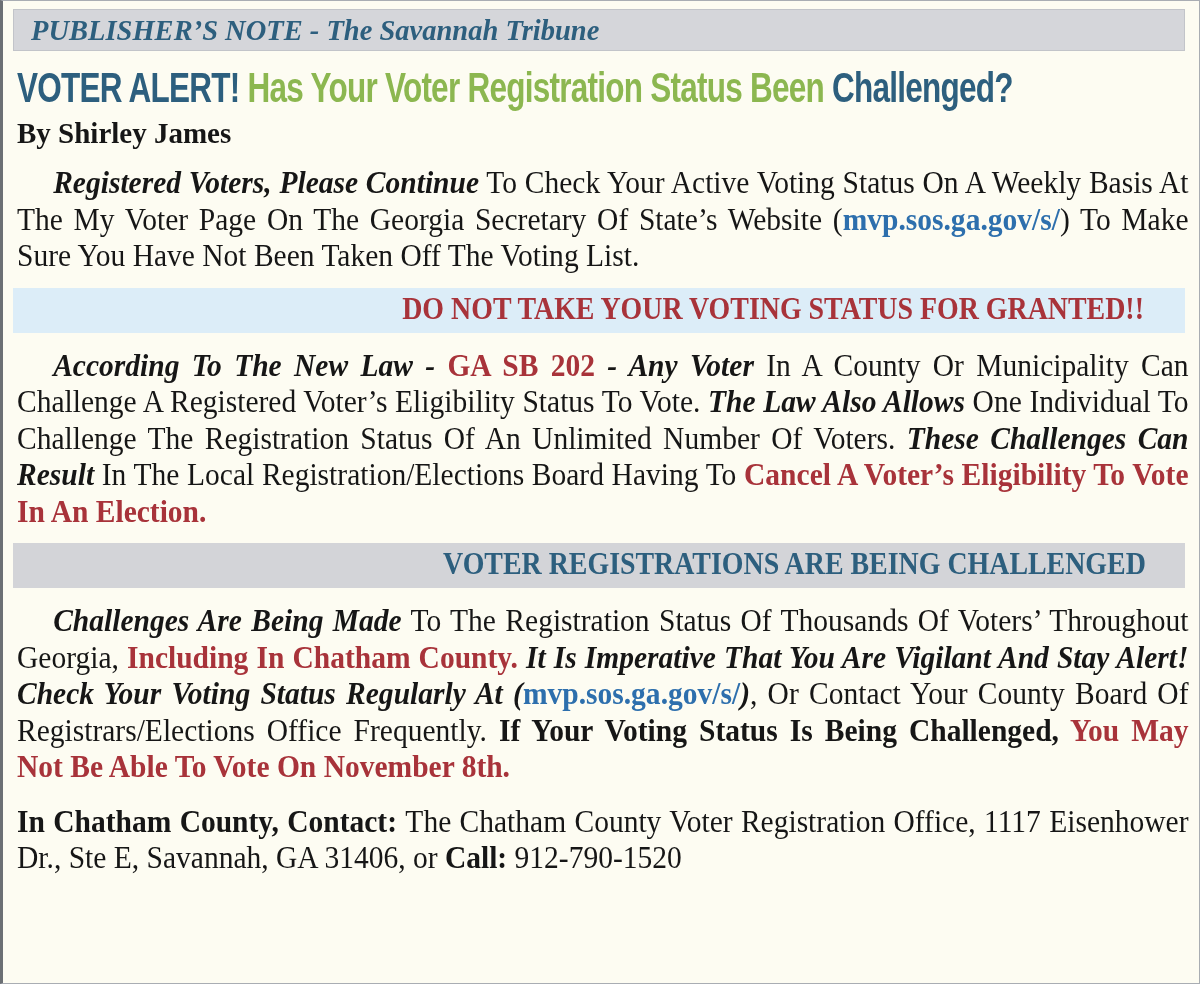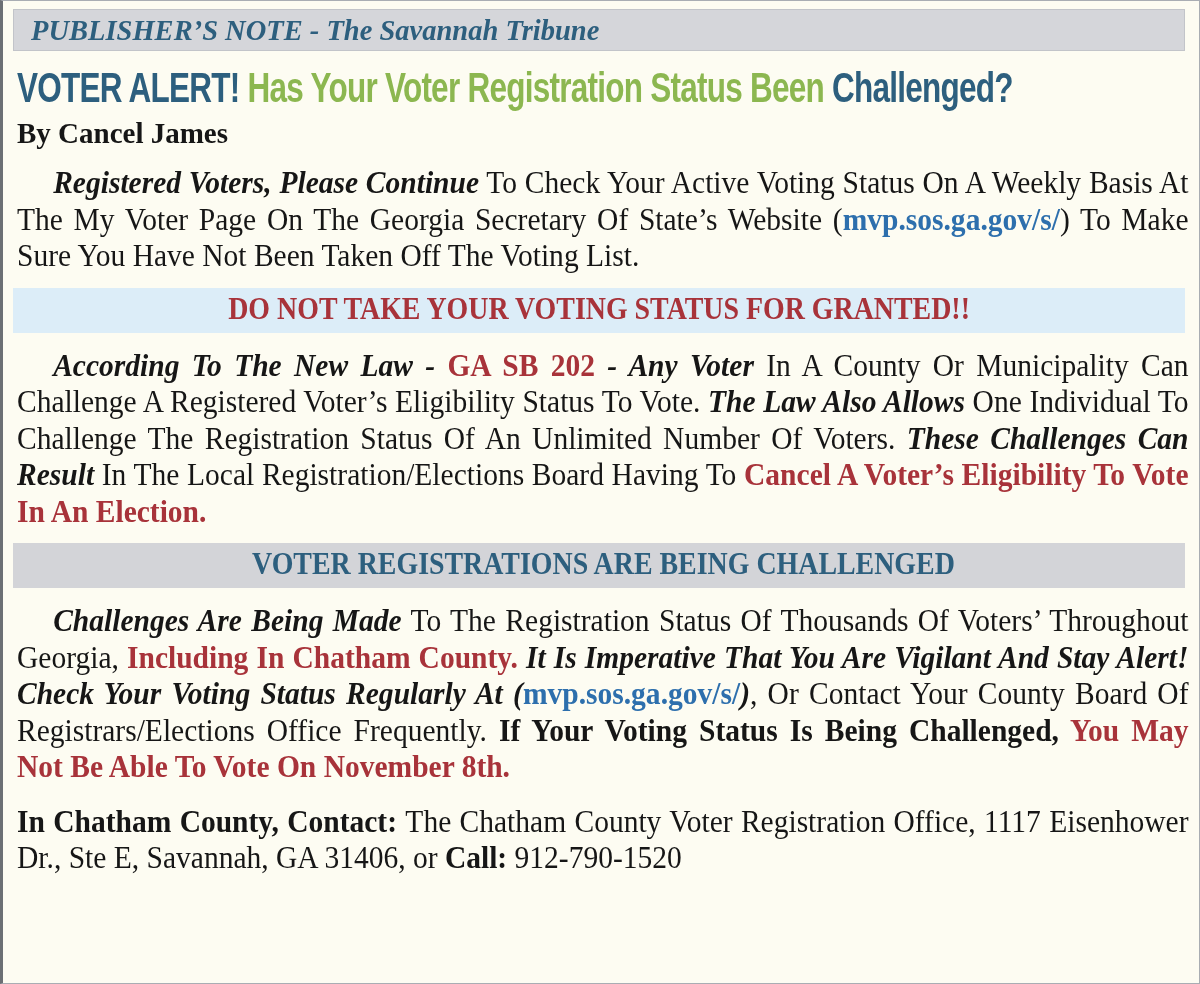--- a/index.html
+++ b/index.html
@@ -84,21 +84,21 @@
   }
   .indent{text-indent:38px;}
   .seg-regular{font-weight:normal;}
   .seg-bi{font-weight:bold;font-style:italic;}
   .seg-b{font-weight:bold;}
   .seg-red{font-weight:bold;color:var(--red);}
   .seg-link{font-weight:bold;color:var(--link);}
   
   .banner{
     margin-top:13px;
-    text-align:center;
+    text-align:right;
     padding:3px 0 6px 0;
   }
   .banner-blue{background:var(--banner-blue-bg);}
   .banner-gray{background:var(--banner-gray-bg);padding-left:8px;}
   .banner-inner{
     display:inline-block;
     font-weight:bold;
     font-size:31px;
     white-space:nowrap;
     transform:scaleX(.9);
@@ -128,21 +128,21 @@
 <div class="page">
 
   <div class="topbar">
     <span class="topbar-title">PUBLISHER’S NOTE - The Savannah Tribune</span>
   </div>
 
   <h1 class="headline" style="margin-top:13px;margin-bottom:0;">
     <span class="headline-inner"><span class="seg-hblue">VOTER ALERT! </span><span class="seg-hgreen">Has Your Voter Registration Status Been </span><span class="seg-hblue">Challenged?</span></span>
   </h1>
 
-  <div class="byline">By Cancel James</div>
+  <div class="byline">By Shirley James</div>
 
   <p class="body indent"><span class="seg-bi">Registered Voters, Please Continue</span><span class="seg-regular"> To Check Your Active Voting Status On A Weekly Basis At The My Voter Page On The Georgia Secretary Of State’s Website (</span><span class="seg-link">mvp.sos.ga.gov/s/</span><span class="seg-regular">) To Make Sure You Have Not Been Taken Off The Voting List.</span></p>
 
   <div class="banner banner-blue">
     <span class="banner-inner">DO NOT TAKE YOUR VOTING STATUS FOR GRANTED!!</span>
   </div>
 
   <p class="body indent"><span class="seg-bi">According To The New Law - </span><span class="seg-red">GA SB 202</span><span class="seg-bi"> - Any Voter</span><span class="seg-regular"> In A County Or Municipality Can Challenge A Registered Voter’s Eligibility Status To Vote. </span><span class="seg-bi">The Law Also Allows</span><span class="seg-regular"> One Individual To Challenge The Registration Status Of An Unlimited Number Of Voters. </span><span class="seg-bi">These Challenges Can Result</span><span class="seg-regular"> In The Local Registration/Elections Board Having To </span><span class="seg-red">Cancel A Voter’s Eligibility To Vote In An Election.</span></p>
 
   <div class="banner banner-gray">

